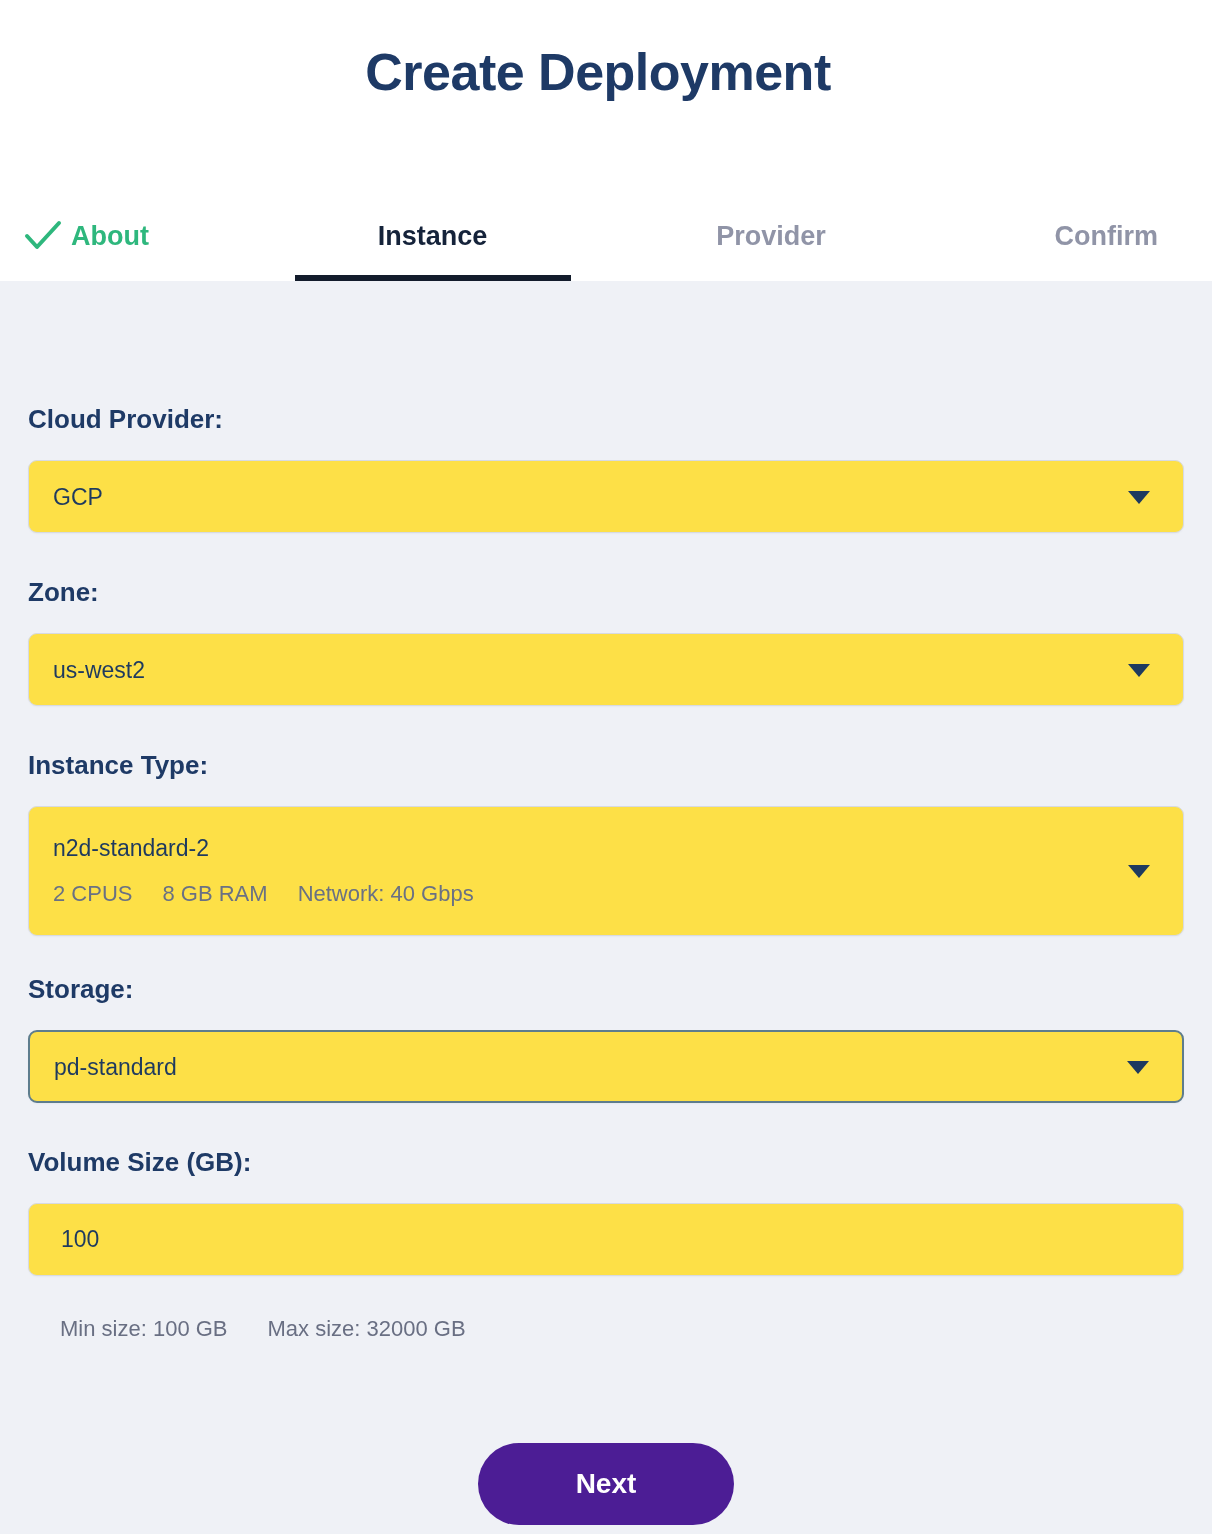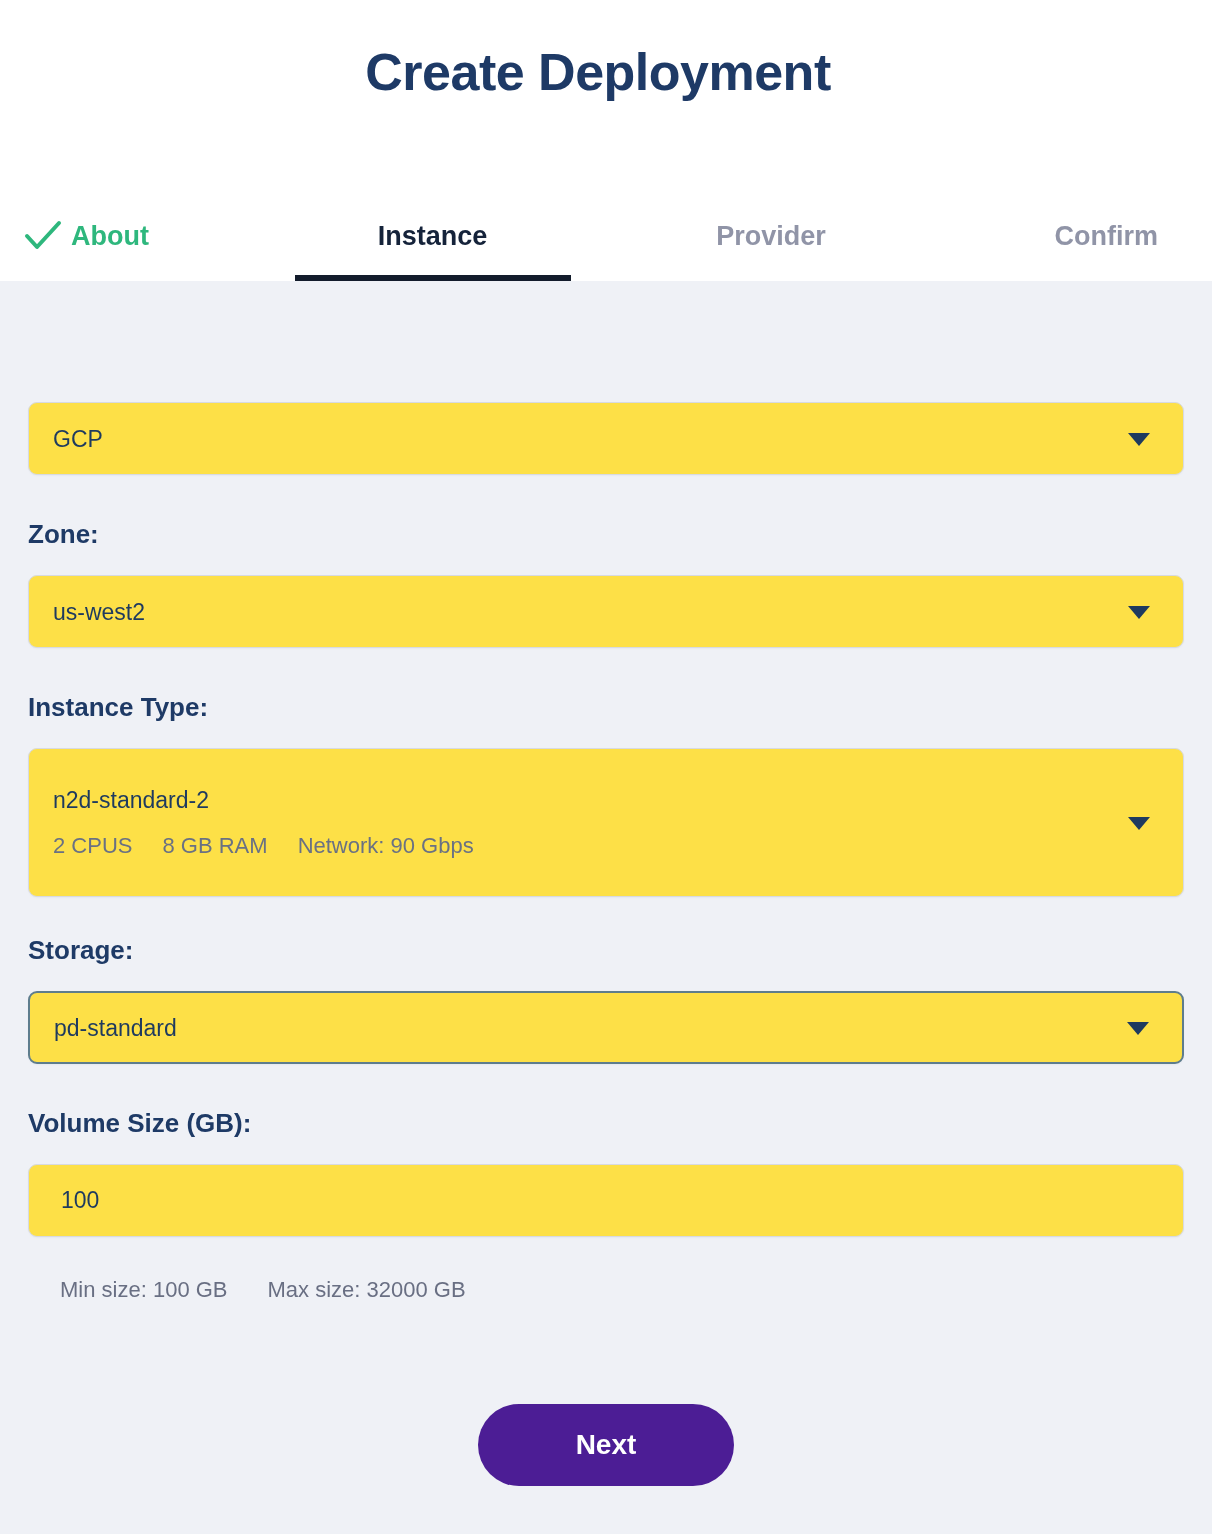--- a/index.html
+++ b/index.html
@@ -73,21 +73,21 @@
     position: relative;
     width: 1156px;
     background: #fde047;
     border: 1px solid #d7dae1;
     border-radius: 9px;
     box-shadow: 0 1px 2px rgba(30,58,102,0.04);
     cursor: pointer;
   }
   .select-box { height: 73px; display: flex; align-items: center; padding: 0 60px 0 24px; }
   .select-box.tall {
-    height: 149px;
+    height: 130px;
     flex-direction: column;
     align-items: flex-start;
     justify-content: center;
     gap: 18px;
   }
   .select-box.focused { border: 2px solid #5e7d8d; }
   .select-value {
     font-size: 23px;
     color: #1e3a5f;
     line-height: 28px;
@@ -163,20 +163,21 @@
     </div>
     <div class="tab upcoming">
       <span>Confirm</span>
     </div>
   </div>
 </div>
 
 <div class="main">
 
   <div class="form-group first">
+    <span class="field-label">Cloud Provider:</span>
     <div class="select-box">
       <span class="select-value">GCP</span>
       <span class="select-arrow"></span>
     </div>
   </div>
 
   <div class="form-group">
     <span class="field-label">Zone:</span>
     <div class="select-box">
       <span class="select-value">us-west2</span>
@@ -184,21 +185,21 @@
     </div>
   </div>
 
   <div class="form-group">
     <span class="field-label">Instance Type:</span>
     <div class="select-box tall">
       <span class="select-value">n2d-standard-2</span>
       <div class="spec-row">
         <span class="spec-item">2 CPUS</span>
         <span class="spec-item">8 GB RAM</span>
-        <span class="spec-item">Network: 90 Gbps</span>
+        <span class="spec-item">Network: 40 Gbps</span>
       </div>
       <span class="select-arrow"></span>
     </div>
   </div>
 
   <div class="form-group storage-group">
     <span class="field-label">Storage:</span>
     <div class="select-box focused">
       <span class="select-value">pd-standard</span>
       <span class="select-arrow"></span>

